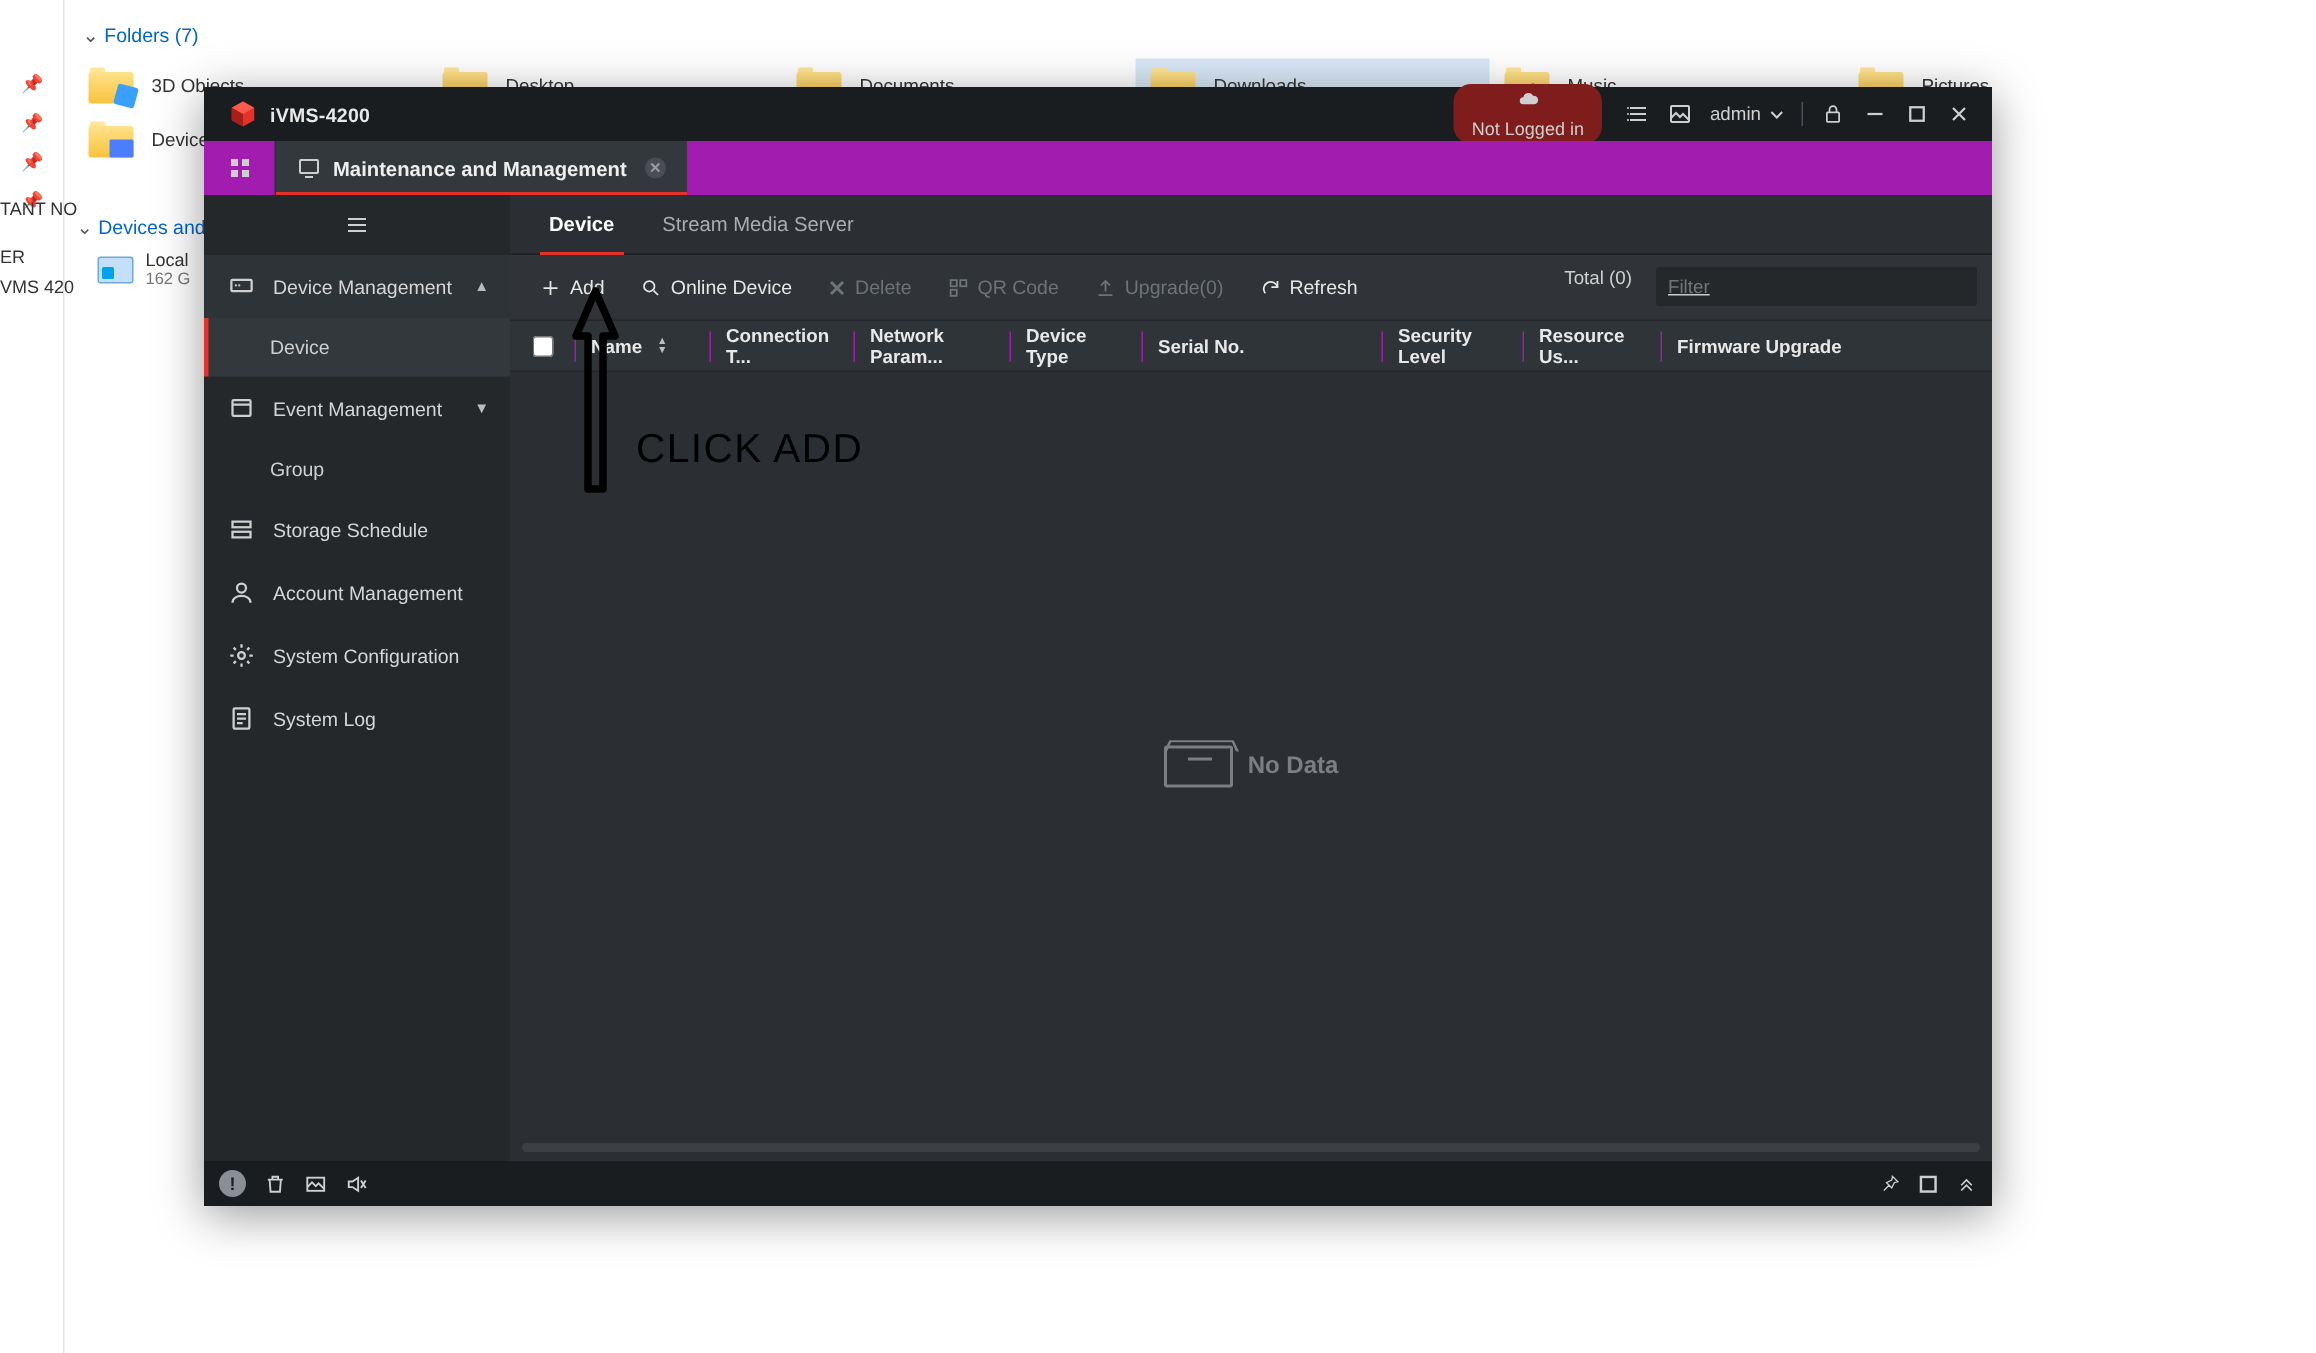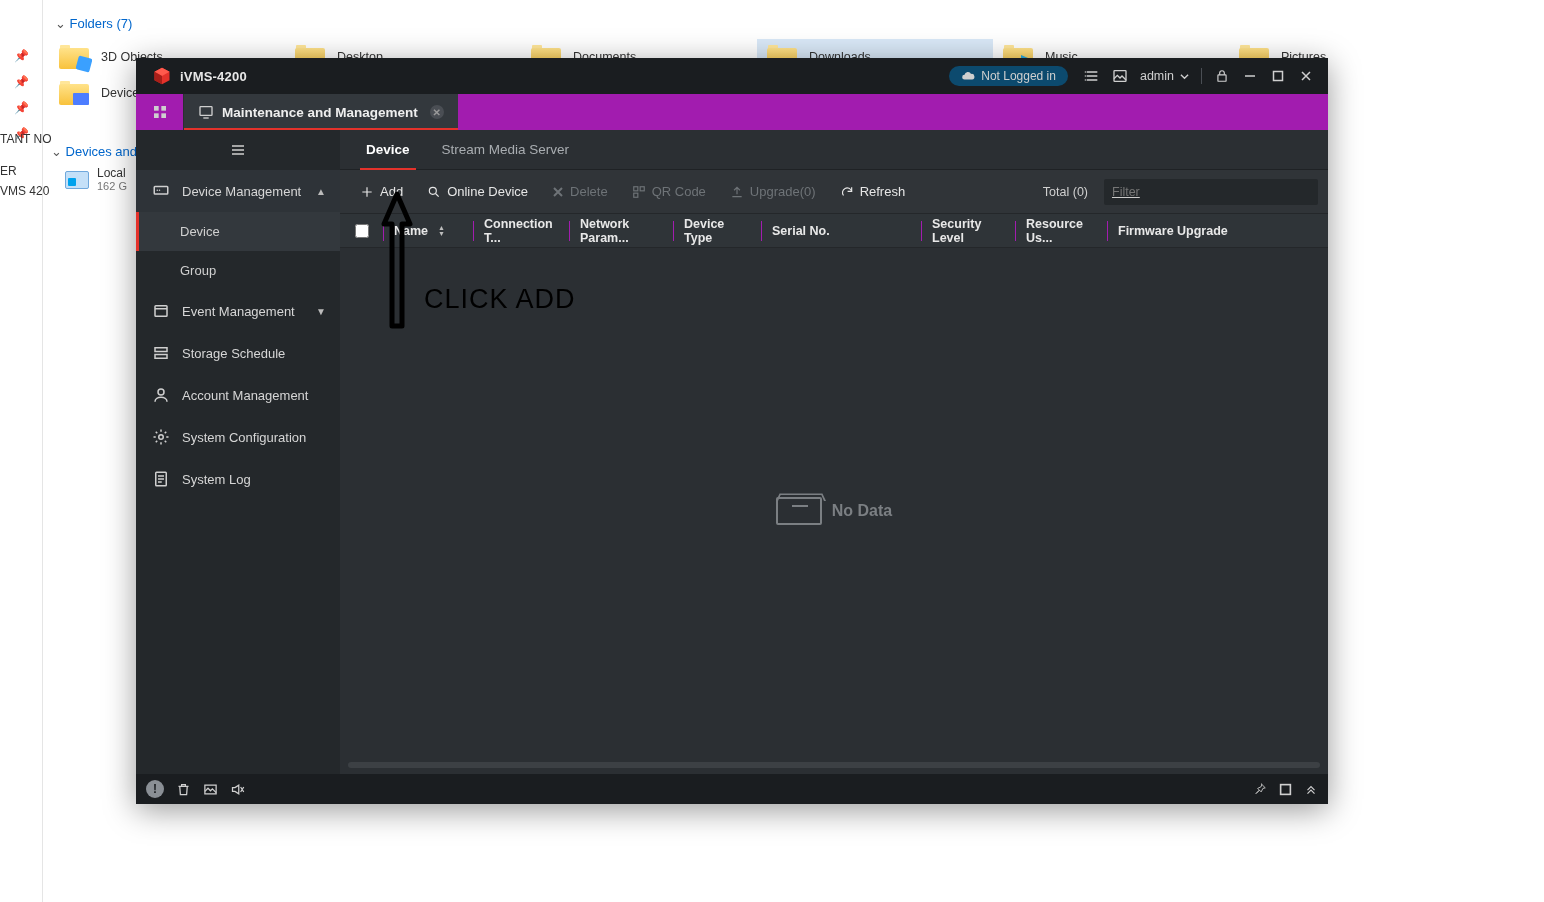--- a/index.html
+++ b/index.html
@@ -31,21 +31,21 @@
 .foldericon.mus .body::after { content:""; position:absolute; right:2px; bottom:0; width:10px; height:14px; background:#29abe2; clip-path:polygon(0 0,100% 30%,100% 100%,0 100%); }
 .exp-lefticons { position:absolute; left:0; top:40px; width:43px; }
 .note { position:absolute; left:0; top:132px; font-size:12px; color:#333; white-space:nowrap; }
 
 
 .app { position:absolute; left:136px; top:58px; width:1192px; height:746px; background:#2b2f33; box-shadow:0 6px 30px rgba(0,0,0,.4); display:flex; flex-direction:column; color:#d8d8d8; }
 .titlebar { height:36px; background:#1a1d20; display:flex; align-items:center; padding:0 8px; }
 .logo { width:20px; height:20px; margin:0 8px; }
 .apptitle { font-size:13px; color:#e8e8e8; font-weight:600; letter-spacing:.2px; }
 .titlebar .spacer { flex:1; }
-.pill { display:flex; align-items:center; gap:6px; background:#0c4a6e; border-radius:12px; padding:3px 12px; font-size:12px; color:#cfcfcf; margin-right:10px; }
+.pill { display:flex; align-items:center; gap:6px; background:#7f1d1d; border-radius:12px; padding:3px 12px; font-size:12px; color:#cfcfcf; margin-right:10px;flex-direction:column; }
 .tb-ic { width:18px; height:18px; display:flex; align-items:center; justify-content:center; color:#cfcfcf; margin:0 5px; cursor:pointer; }
 .tb-sep { width:1px; height:16px; background:#4a4e54; margin:0 6px; }
 .userbox { display:flex; align-items:center; gap:6px; font-size:12.5px; color:#cfcfcf; margin:0 6px; }
 
 .tabrow { height:36px; background:#a21caf; display:flex; align-items:stretch; }
 .tabrow .home { width:48px; display:flex; align-items:center; justify-content:center; border-right:1px solid #2b2f33; }
 .tabrow .tab { display:flex; align-items:center; gap:8px; padding:0 14px; background:#33383d; font-size:13.5px; font-weight:600; color:#eee; position:relative; }
 .tabrow .tab .x { font-size:10px; color:#9a9a9a; background:#4a4e54; width:14px; height:14px; border-radius:50%; display:flex; align-items:center; justify-content:center; margin-left:4px;}
 .tabrow .tab::after { content:""; position:absolute; left:0; right:0; bottom:0; height:2px; background:#e4322b; }
 
@@ -60,21 +60,21 @@
 .snav .row.sub.active::before { content:""; position:absolute; left:0; top:0; bottom:0; width:3px; background:#e4322b; }
 .snav .caret { position:absolute; right:14px; font-size:10px; color:#bbb; }
 .sicon { width:18px; height:18px; color:#cfcfcf; flex-shrink:0; }
 
 .main { flex:1; background:#2b2f33; display:flex; flex-direction:column; min-width:0; }
 .maintabs { display:flex; padding:0 10px; border-bottom:1px solid #1f2225; }
 .maintabs .mt { padding:12px 16px; font-size:13.5px; color:#a9adb1; cursor:pointer; position:relative; }
 .maintabs .mt.active { color:#fff; font-weight:600; }
 .maintabs .mt.active::after { content:""; position:absolute; left:10px; right:10px; bottom:-1px; height:2px; background:#e4322b; }
 
-.toolbar { display:flex; align-items:center; gap:4px; padding:8px 10px; background:#303438; border-bottom:1px solid #24272a; }
+.toolbar { display:flex; gap:4px; padding:8px 10px; background:#303438; border-bottom:1px solid #24272a; }
 .tbtn { display:flex; align-items:center; gap:6px; padding:6px 10px; font-size:13px; color:#e6e6e6; cursor:pointer; border-radius:2px; }
 .tbtn.dis { color:#6e7377; cursor:default; }
 .toolbar .grow { flex:1; }
 .total { font-size:12.5px; color:#d0d0d0; padding:0 12px; }
 .filterbox { background:#24282b; width:214px; height:26px; border-radius:2px; display:flex; align-items:center; padding:0 8px; }
 .filterbox input { background:transparent; border:0; outline:0; color:#ccc; font-size:12.5px; width:100%;text-decoration:underline; }
 
 .gridhead { display:flex; align-items:center; background:#2f3438; height:34px; font-size:12.5px; font-weight:600; color:#e8e8e8; border-bottom:1px solid #24272a; }
 .gridhead .col { padding:0 10px; border-right:1px solid #a21caf; height:20px; display:flex; align-items:center; gap:6px; }
 .gridhead .col:last-child { border-right:0; }
@@ -274,31 +274,31 @@
               <rect x="3" y="6" width="18" height="10" rx="1" fill="none" stroke="#cfcfcf" stroke-width="2"></rect>
               <circle cx="7" cy="11" r="1" fill="#cfcfcf"></circle>
               <circle cx="10" cy="11" r="1" fill="#cfcfcf"></circle>
             </svg>
           <span>Device Management</span>
           <span class="caret">▲</span>
         </div>
         <div class="row sub active">
             <span>Device</span>
           </div>
+        <div class="row">
+          <svg class="sicon" viewBox="0 0 24 24">
+              <rect x="4" y="5" width="16" height="14" rx="1" fill="none" stroke="#cfcfcf" stroke-width="2"></rect>
+              <path d="M4 9h16" stroke="#cfcfcf" stroke-width="2"></path>
+            </svg>
+          <span>Event Management</span>
+          <span class="caret">▼</span>
+        </div>
         <div class="row sub">
             <span>Group</span>
           </div>
-        <div class="row">
-          <svg class="sicon" viewBox="0 0 24 24">
-              <rect x="4" y="5" width="16" height="14" rx="1" fill="none" stroke="#cfcfcf" stroke-width="2"></rect>
-              <path d="M4 9h16" stroke="#cfcfcf" stroke-width="2"></path>
-            </svg>
-          <span>Event Management</span>
-          <span class="caret">▼</span>
-        </div>
         <div class="row">
           <svg class="sicon" viewBox="0 0 24 24">
               <rect x="4" y="5" width="16" height="5" fill="none" stroke="#cfcfcf" stroke-width="2"></rect>
               <rect x="4" y="14" width="16" height="5" fill="none" stroke="#cfcfcf" stroke-width="2"></rect>
             </svg>
           <span>Storage Schedule</span>
         </div>
         <div class="row">
           <svg class="sicon" viewBox="0 0 24 24">
               <circle cx="12" cy="8" r="4" fill="none" stroke="#cfcfcf" stroke-width="2"></circle>

